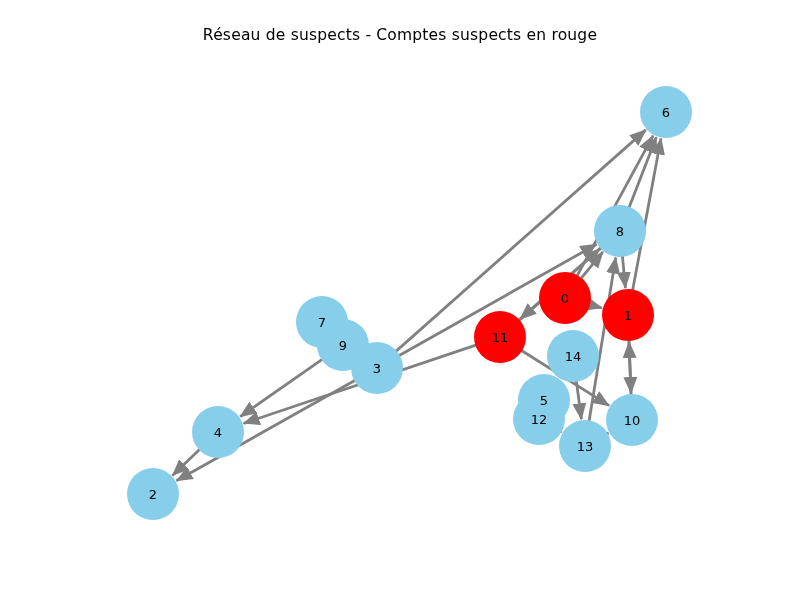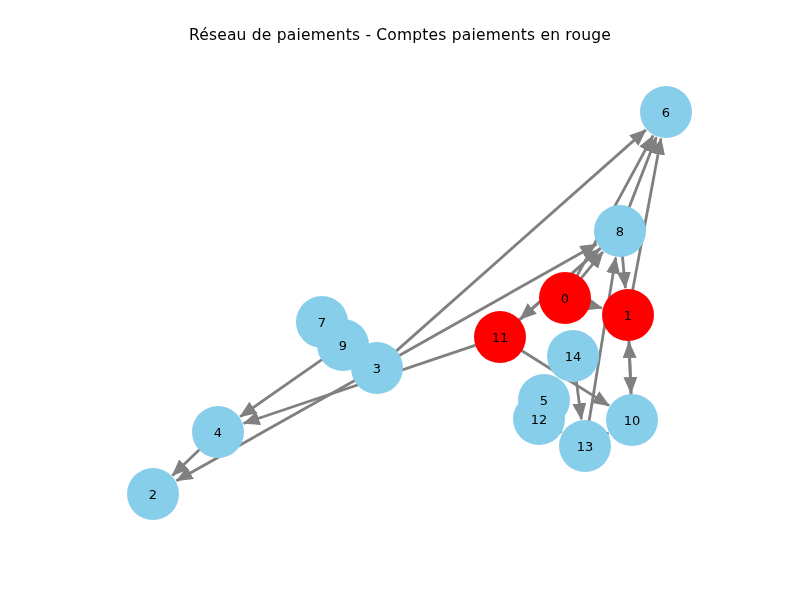--- a/index.html
+++ b/index.html
@@ -33,21 +33,21 @@
   .node-label {
     font-family: "DejaVu Sans", "Liberation Sans", sans-serif;
     font-size: 13px;
     fill: #000000;
   }
 </style>
 </head>
 <body>
 
 <div class="figure">
-  <div class="chart-title">Réseau de paiements - Comptes paiements en rouge</div>
+  <div class="chart-title">Réseau de suspects - Comptes suspects en rouge</div>
   <svg class="graph" width="800" height="600" viewBox="0 0 800 600" xmlns="http://www.w3.org/2000/svg">
       <defs>
         <marker id="arrowhead" markerUnits="userSpaceOnUse" markerWidth="18" markerHeight="16" refX="16" refY="7" orient="auto">
           <path d="M0,0 L17,7 L0,14 Z" fill="#808080"></path>
         </marker>
       </defs>
       <g>
         <line x1="588.2" y1="304.3" x2="601.9" y2="308.0" stroke="#808080" stroke-width="2.8" marker-end="url(#arrowhead)"></line>
         <line x1="580.2" y1="279.4" x2="602.9" y2="251.9" stroke="#808080" stroke-width="2.8" marker-end="url(#arrowhead)"></line>
         <line x1="576.5" y1="276.9" x2="653.1" y2="135.7" stroke="#808080" stroke-width="2.8" marker-end="url(#arrowhead)"></line>

